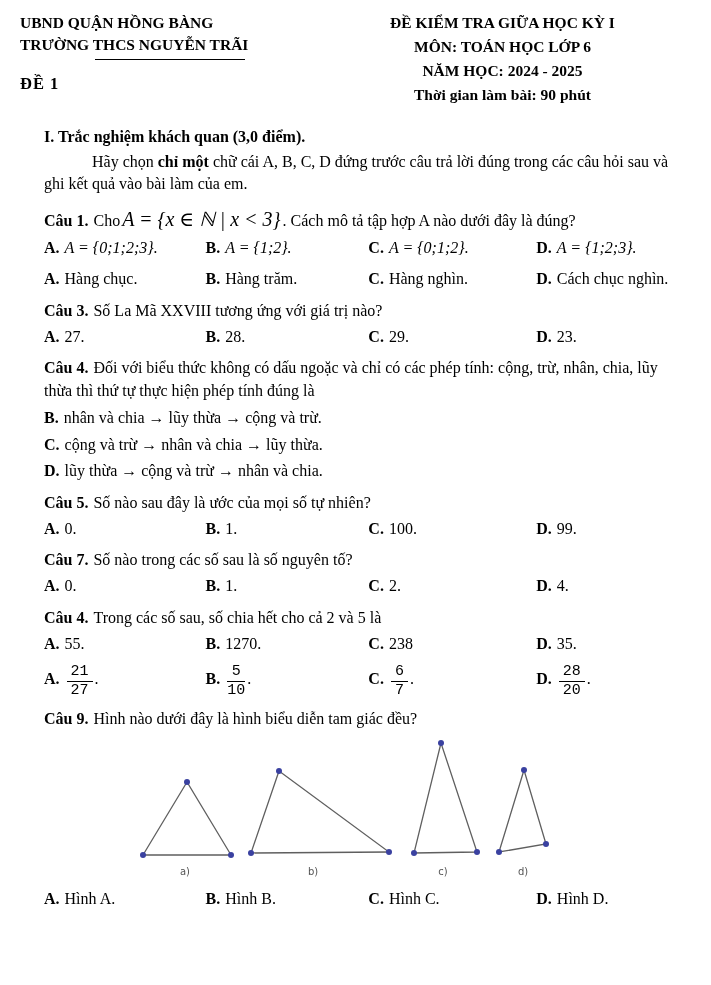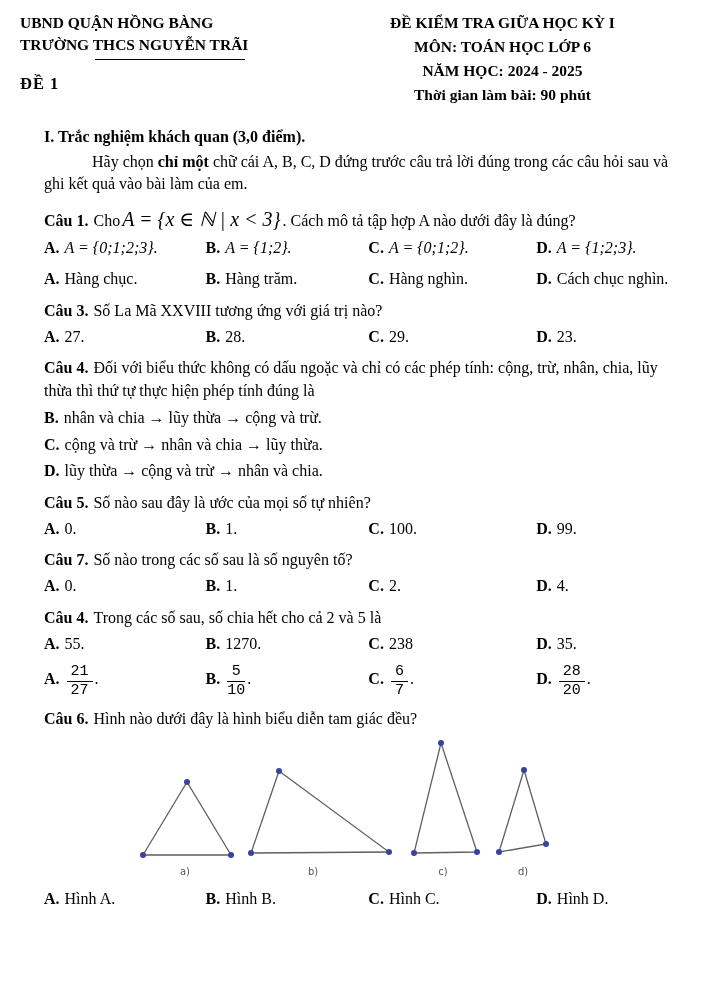--- a/index.html
+++ b/index.html
@@ -134,21 +134,21 @@
   <div class="q">
     <div class="opts4 tall">
       <span class="opt"><b>A.</b><span class="frac"><span class="num">21</span><span class="den">27</span></span><span>.</span></span>
       <span class="opt"><b>B.</b><span class="frac"><span class="num">5</span><span class="den">10</span></span><span>.</span></span>
       <span class="opt"><b>C.</b><span class="frac"><span class="num">6</span><span class="den">7</span></span><span>.</span></span>
       <span class="opt"><b>D.</b><span class="frac"><span class="num">28</span><span class="den">20</span></span><span>.</span></span>
     </div>
   </div>
 
   <div class="q">
-    <p class="q-text"><b class="q-label">Câu 6.</b><span>Hình nào dưới đây là hình biểu diễn tam giác đều?</span></p>
+    <p class="q-text"><b class="q-label">Câu 9.</b><span>Hình nào dưới đây là hình biểu diễn tam giác đều?</span></p>
     <div class="fig">
       <svg width="540" height="142" viewBox="0 0 540 142">
         <g>
           <polygon class="tri" points="57,45 13,118 101,118"></polygon>
           <circle class="vdot" cx="57" cy="45" r="3"></circle>
           <circle class="vdot" cx="13" cy="118" r="3"></circle>
           <circle class="vdot" cx="101" cy="118" r="3"></circle>
           <text class="fig-label" x="55" y="138">a)</text>
         </g>
         <g>

